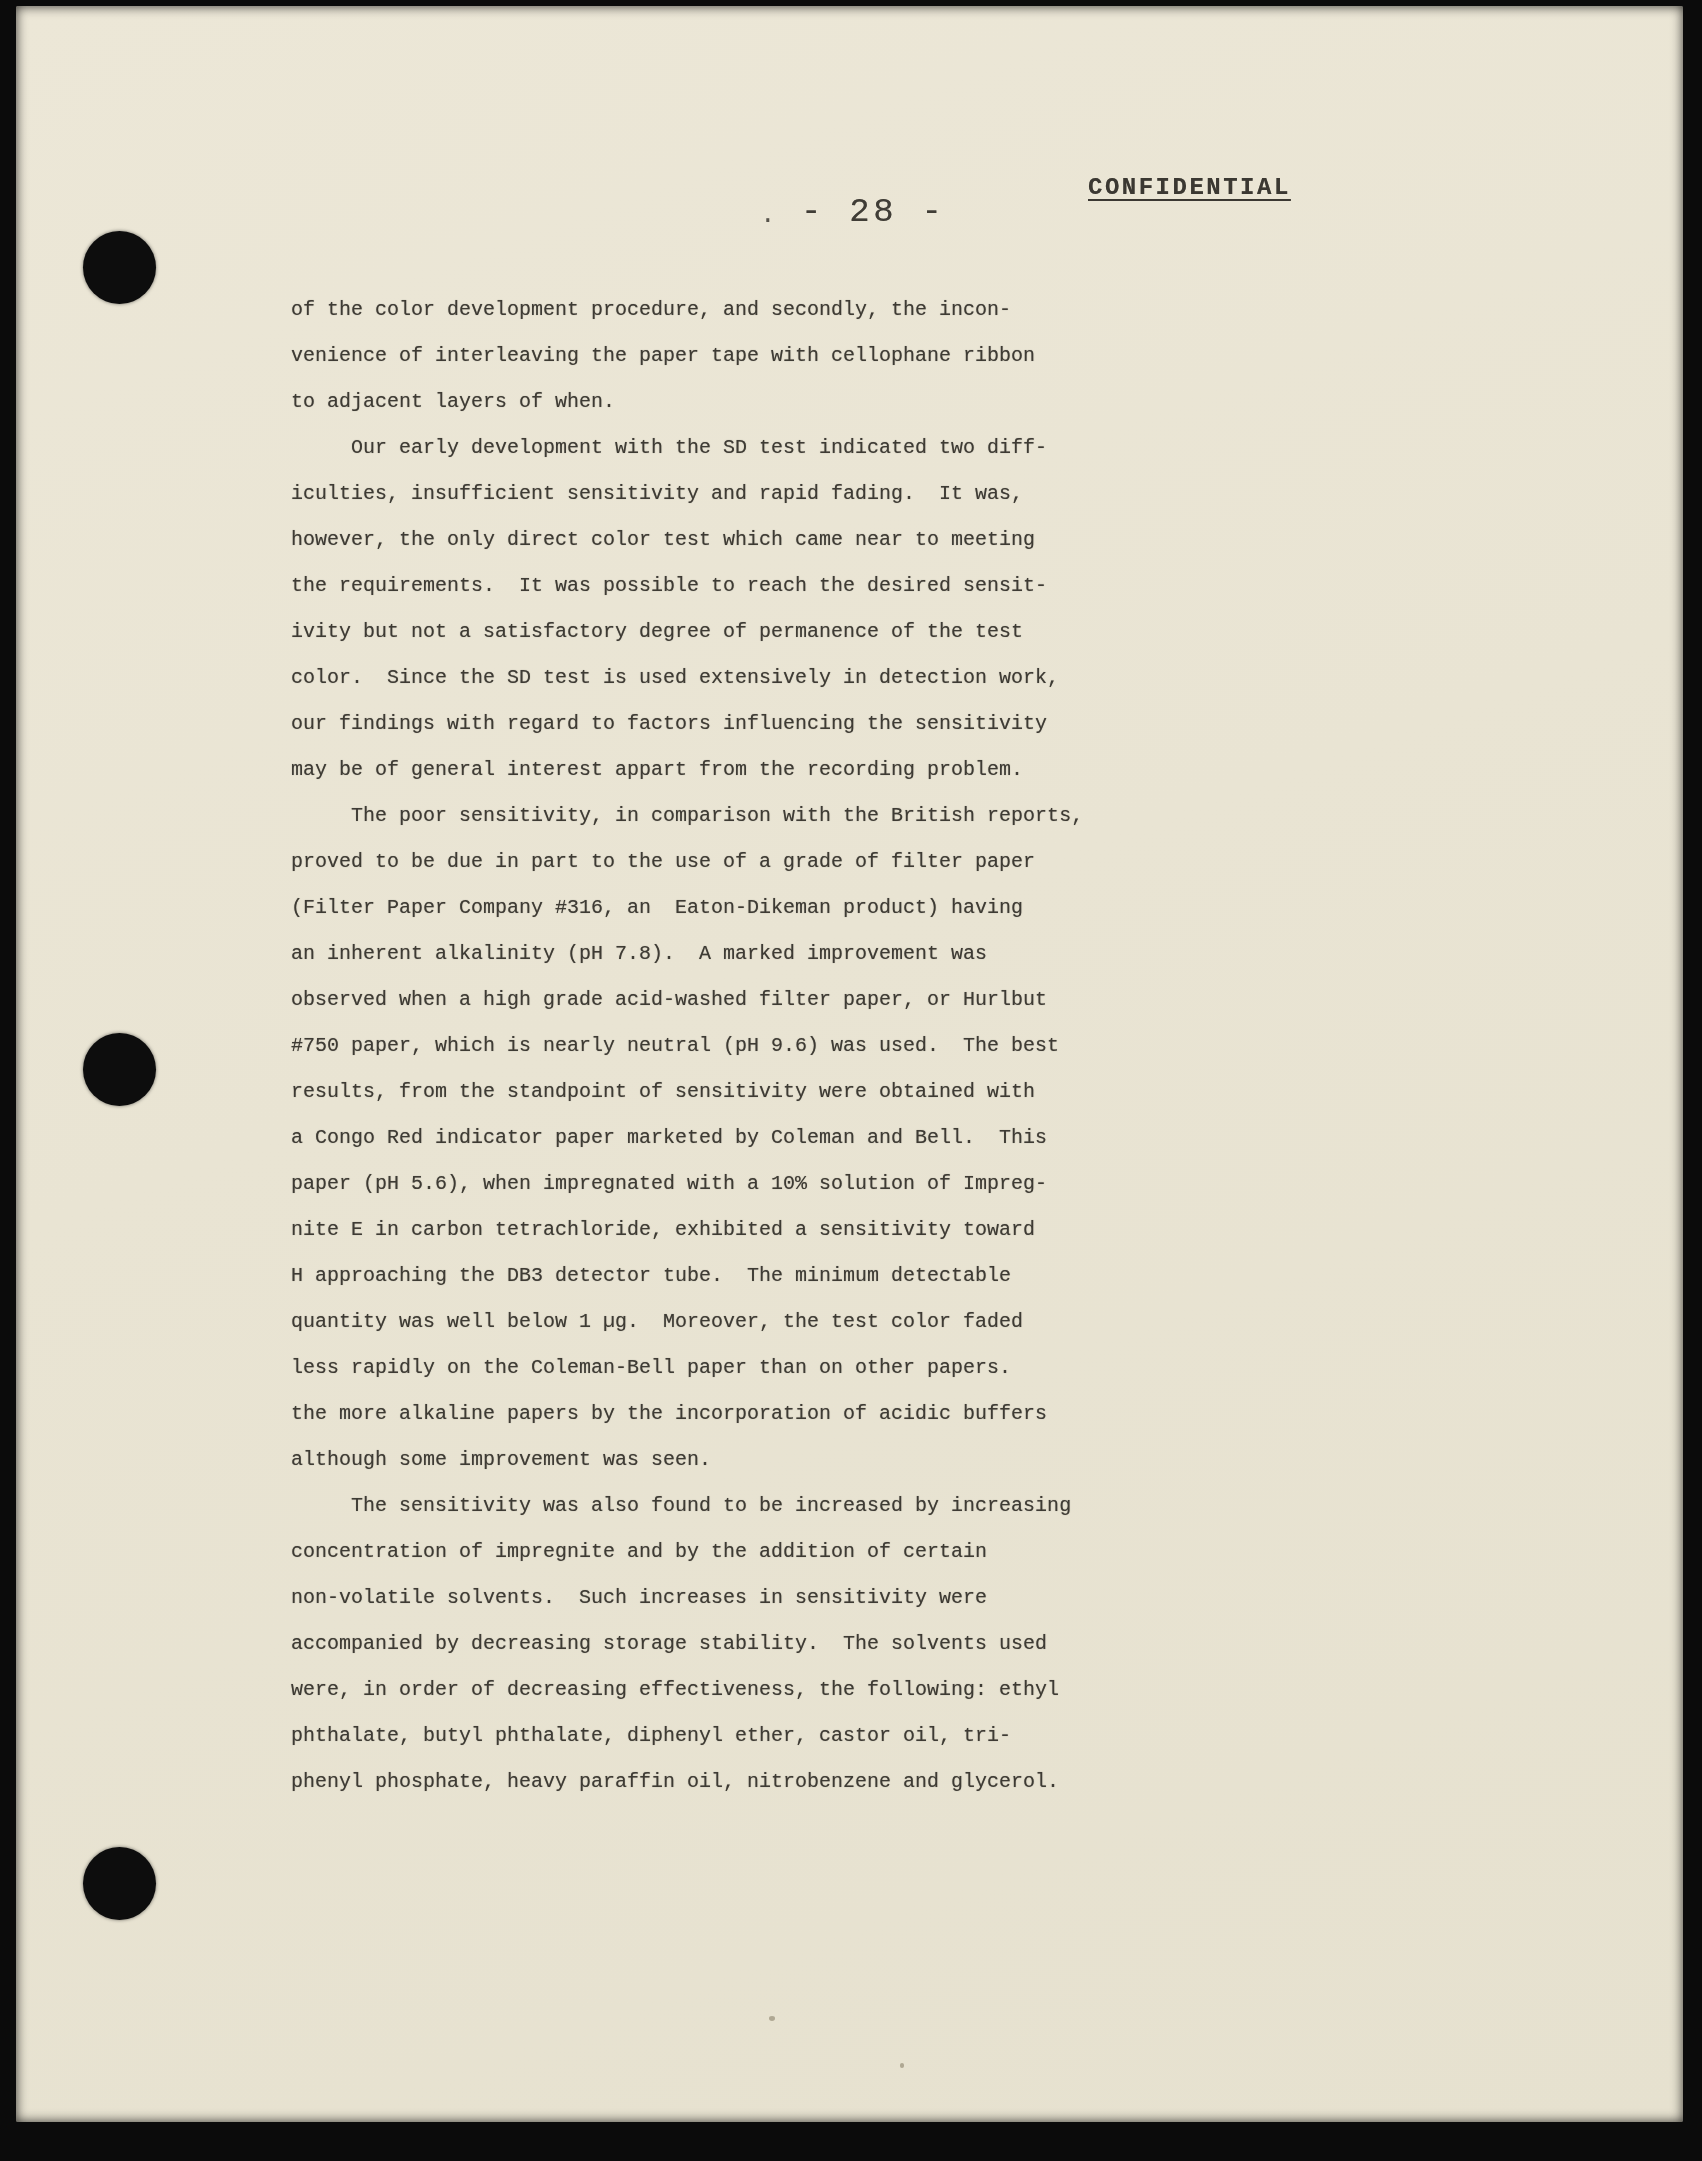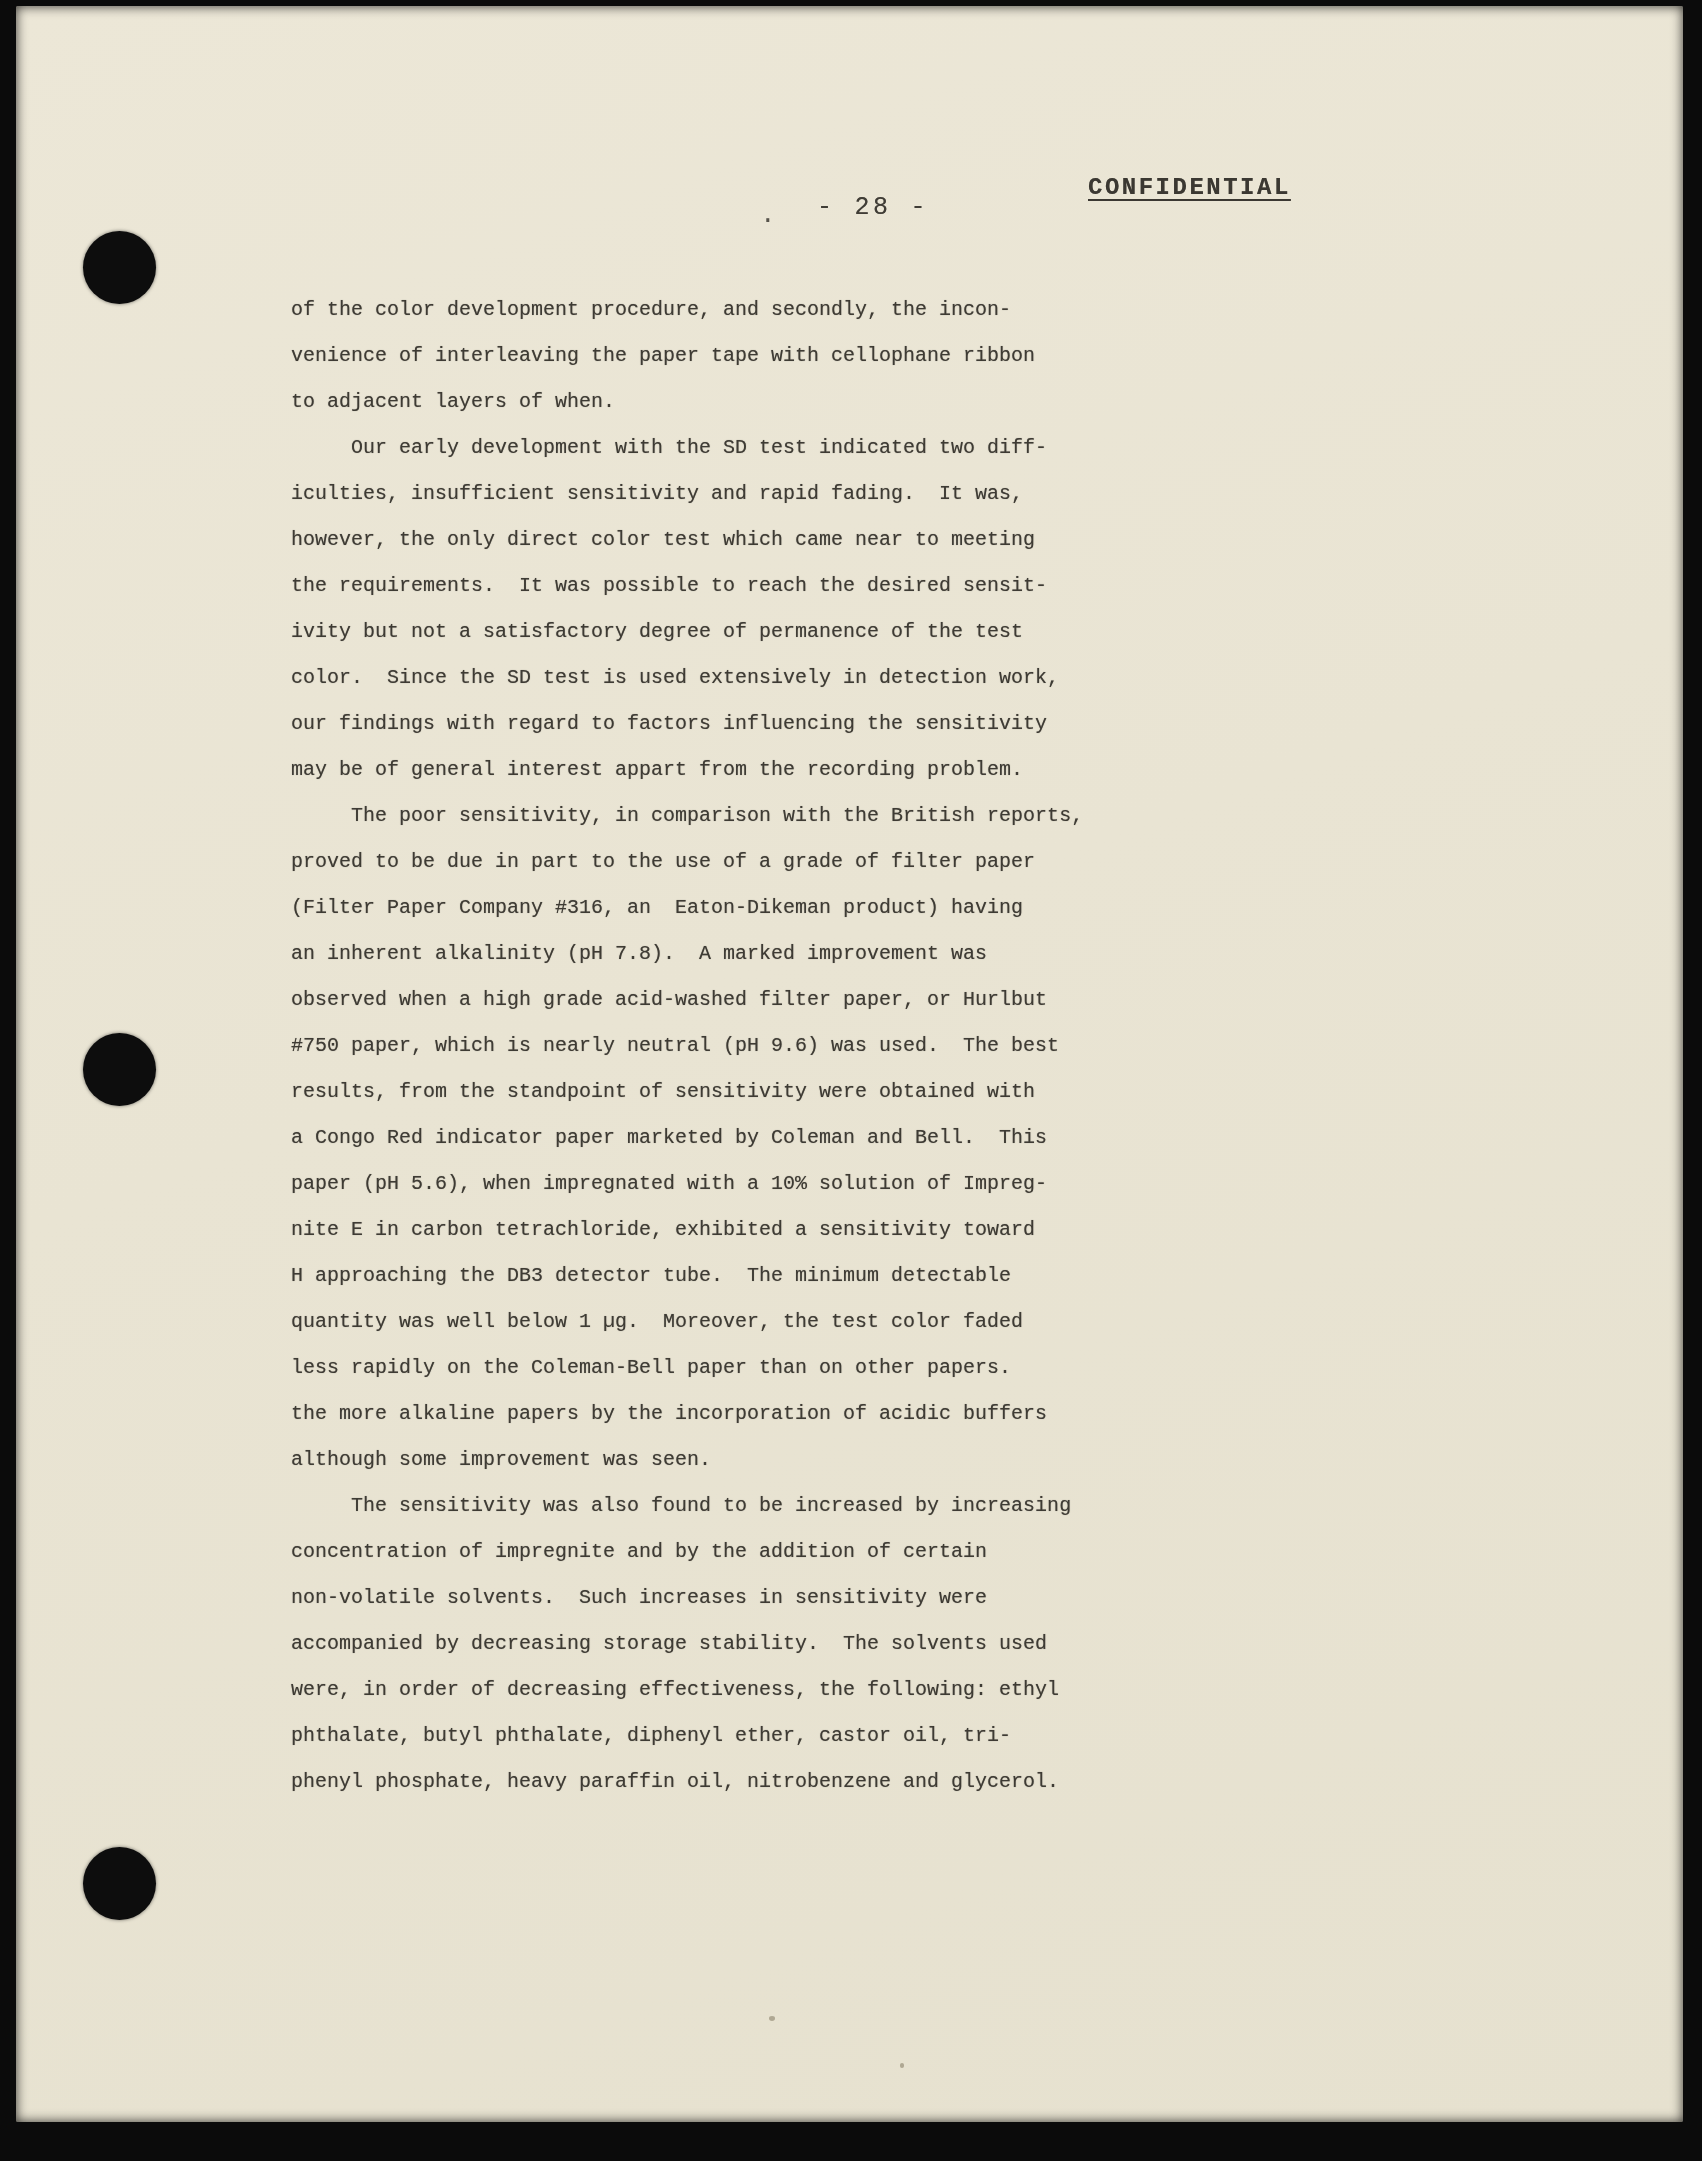--- a/index.html
+++ b/index.html
@@ -51,25 +51,24 @@
     letter-spacing: 2.5px;
     color: #3b3832;
     text-decoration: underline;
     text-underline-offset: 5px;
     text-shadow: 0 0 0.6px rgba(59,56,50,0.6);
   }
   .page-number {
     position: absolute;
     left: 785px;
     top: 187px;
-    font-size: 25px;
+    font-size: 34px;
     letter-spacing: 3.7px;
     color: #403d36;
     text-shadow: 0 0 0.6px rgba(64,61,54,0.55);
-    margin-left: 16px;
   }
   .page-number-dot {
     position: absolute;
     left: 744px;
     top: 194px;
     font-size: 26px;
     color: #56534b;
   }
   .body-text {
     position: absolute;

